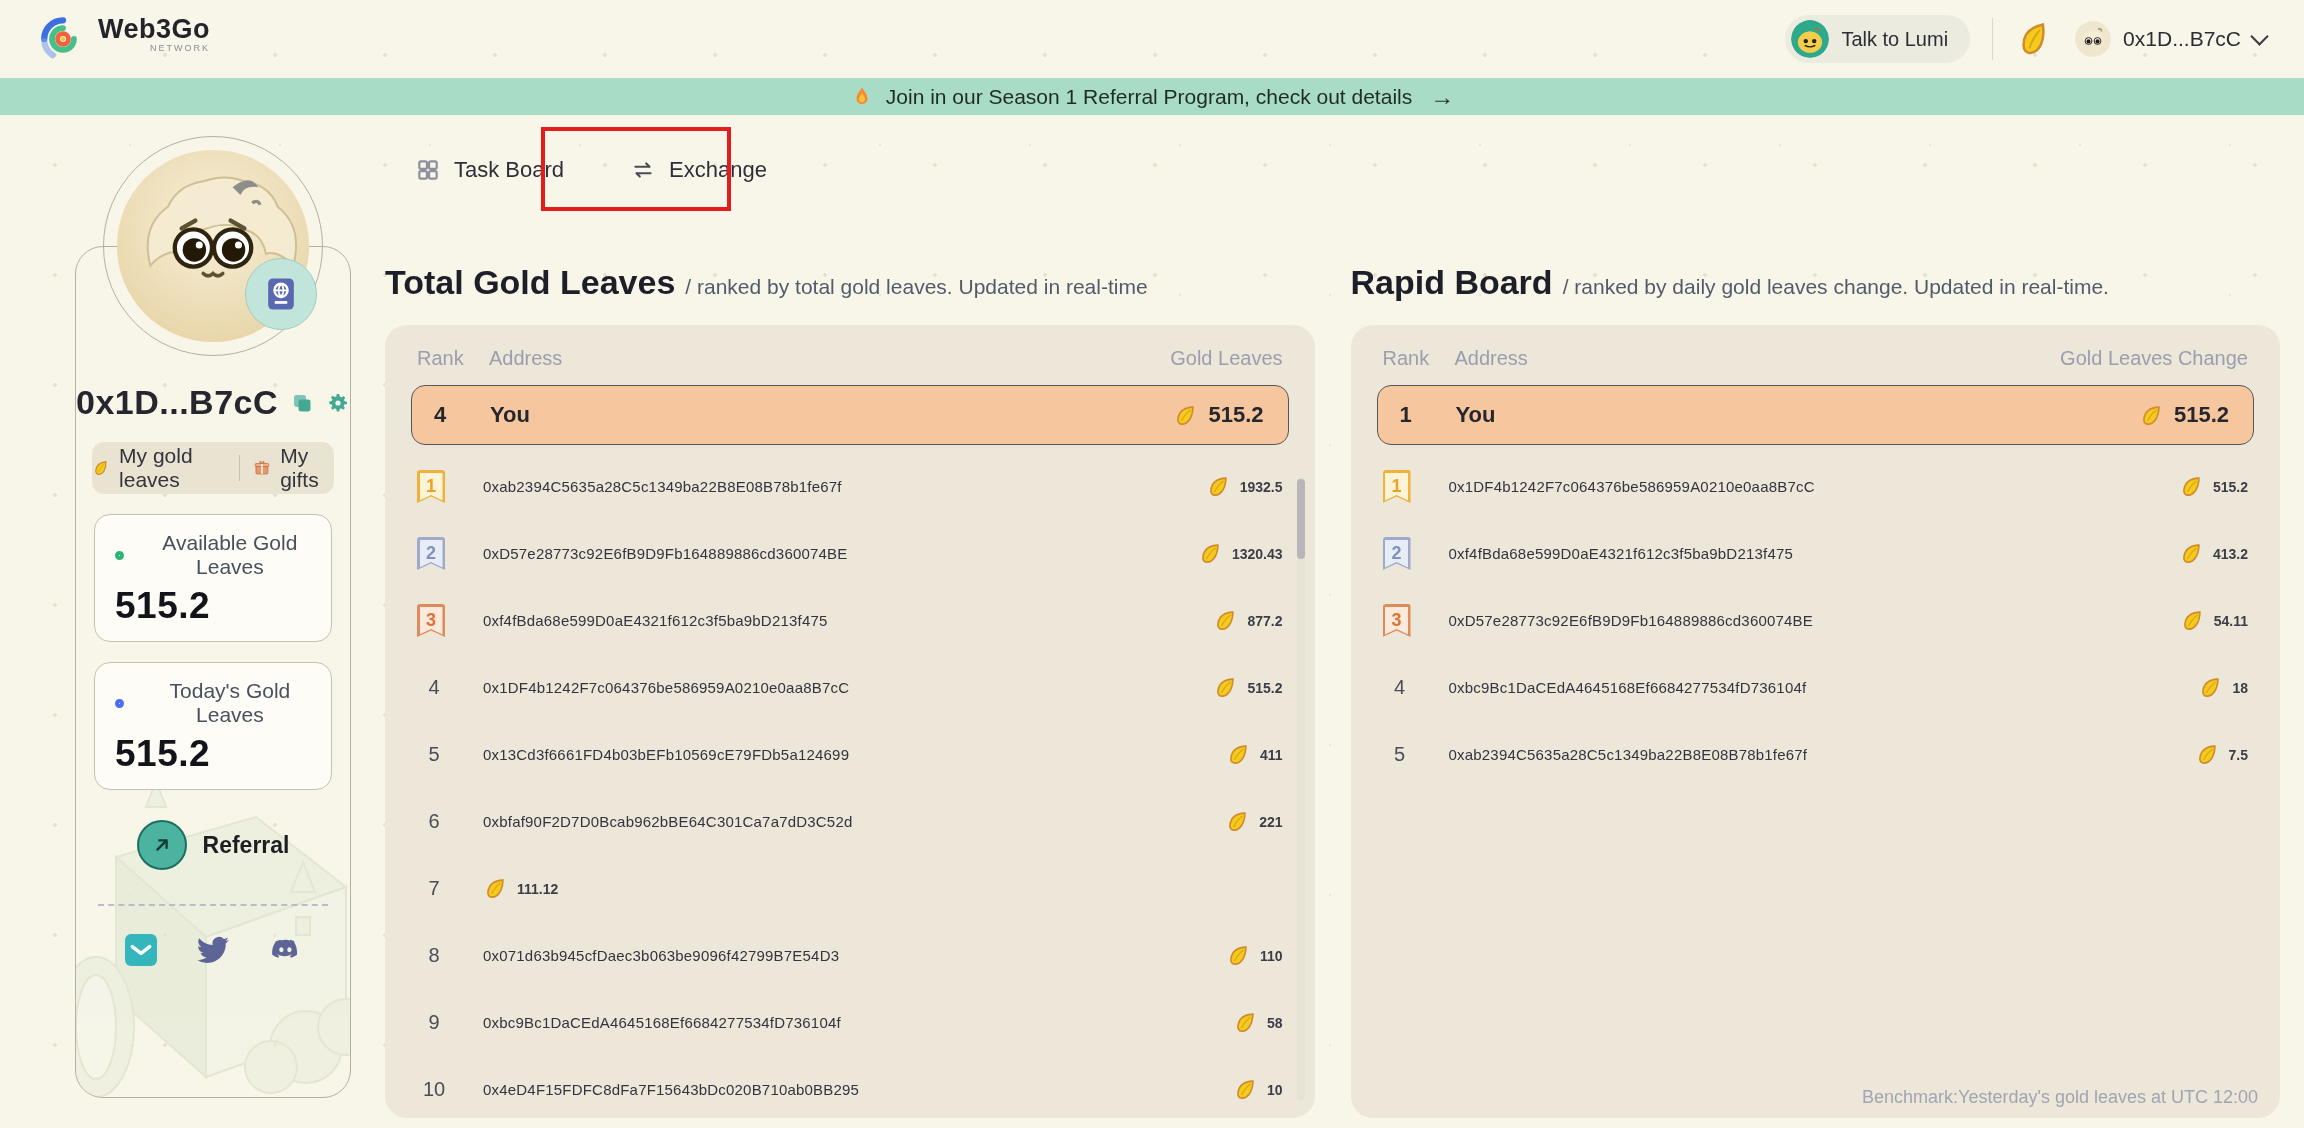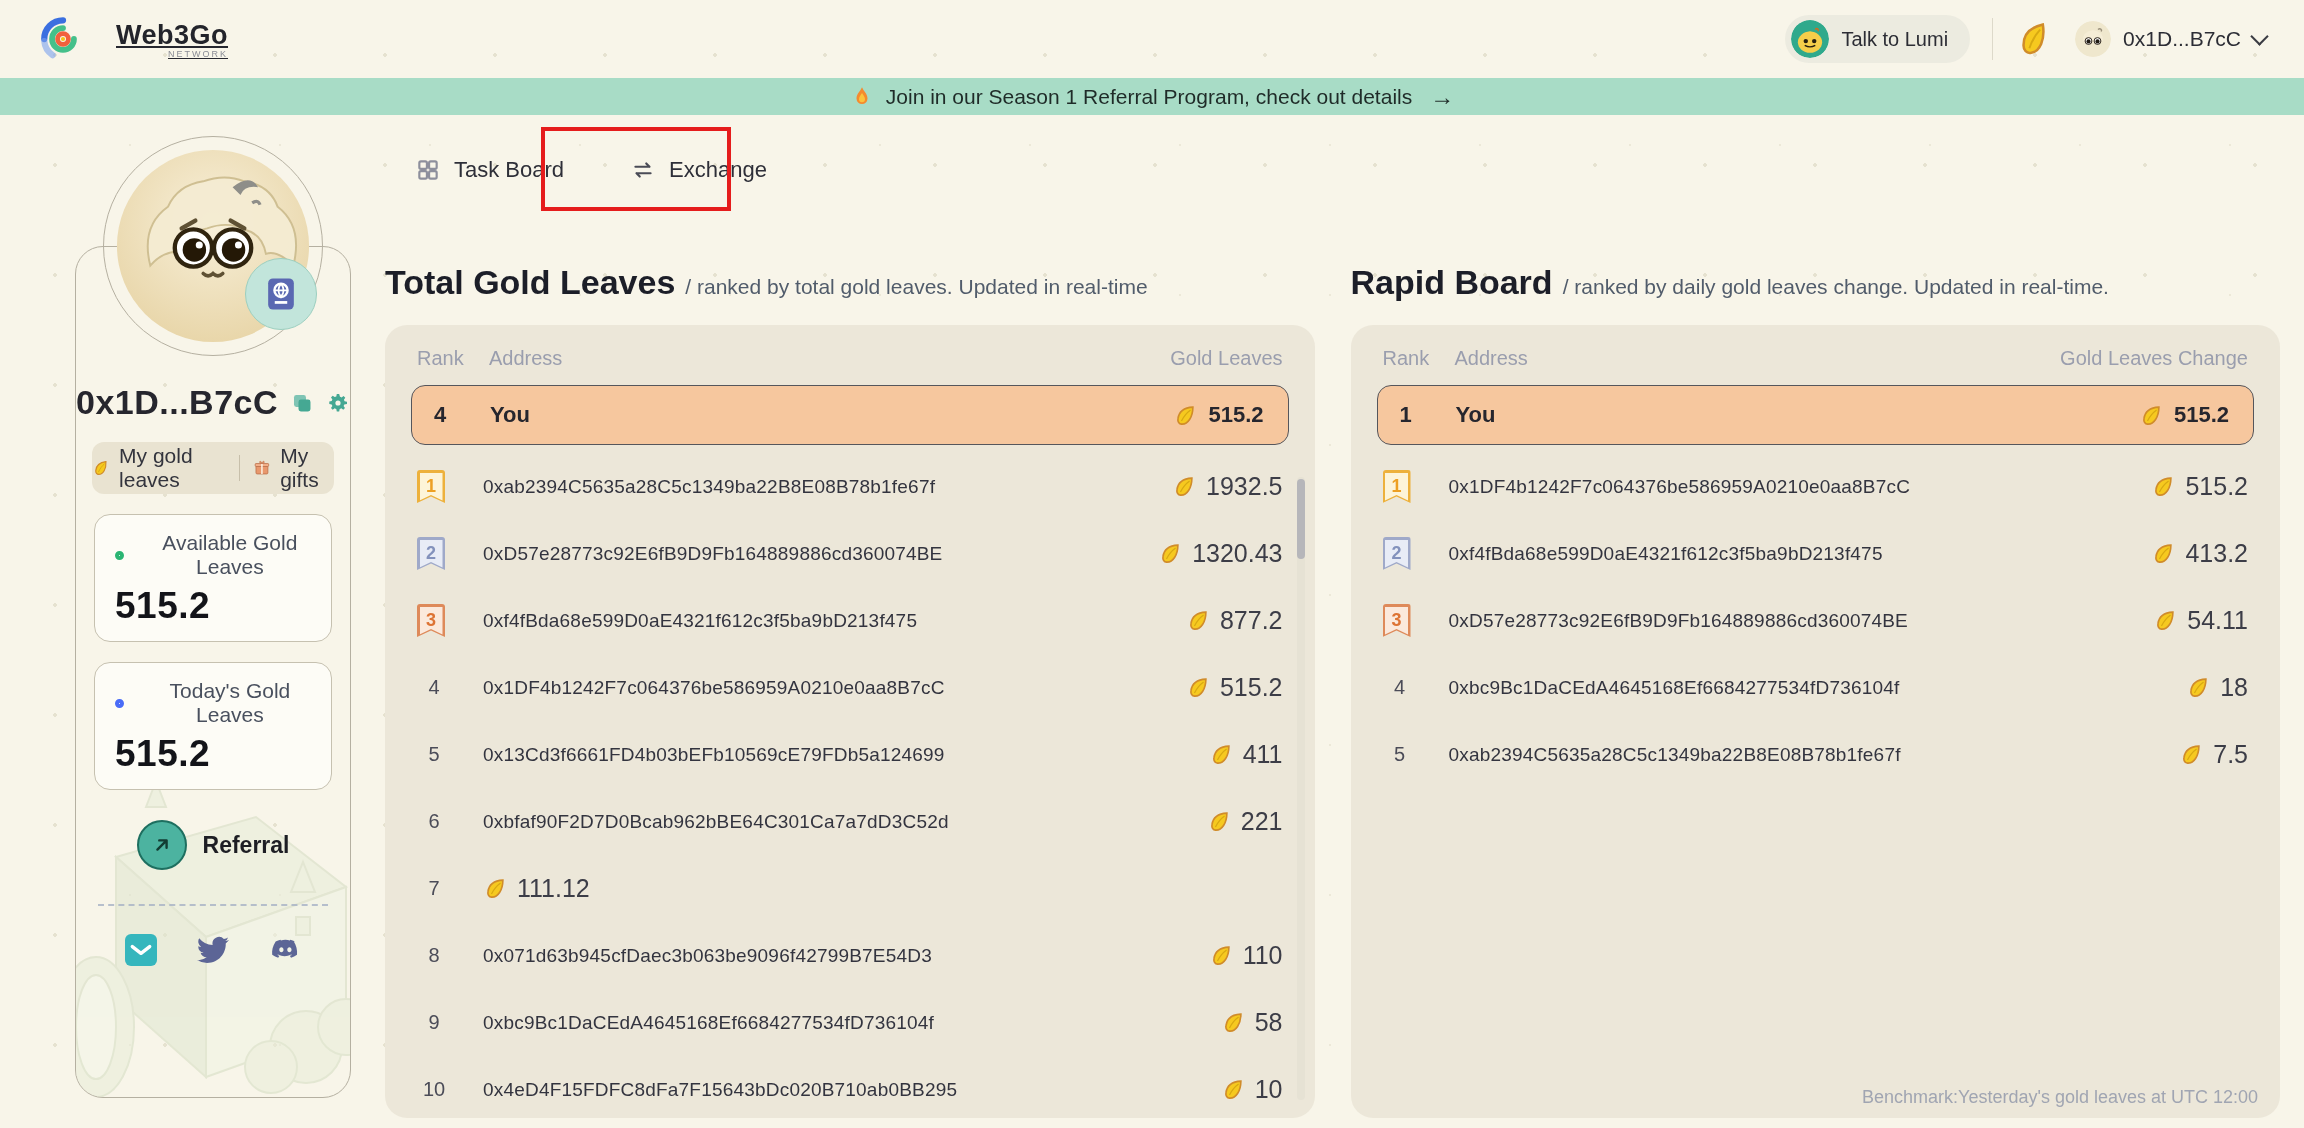--- a/index.html
+++ b/index.html
@@ -12,21 +12,21 @@
     background-color:#f8f5e9;
     background-image:
       radial-gradient(#e6e2d0 1.6px, transparent 1.6px),
       radial-gradient(#ece8d8 1.3px, transparent 1.3px);
     background-size: 110px 110px, 150px 150px;
     background-position: 0 0, 55px 70px;
   }
   
   .header { position:absolute; top:0; left:0; right:0; height:78px;
     display:flex; align-items:center; justify-content:space-between; padding:0 38px; }
-  .logo-group { display:flex; align-items:center; gap:28px;text-decoration:underline; }
+  .logo-group { display:flex; align-items:flex-start; gap:10px; }
   .logo-mark { width:50px; height:50px; }
   .logo-text { display:flex; flex-direction:column; align-items:flex-end; }
   .logo-title { font-size:27px; font-weight:800; letter-spacing:.5px; color:#23242b; }
   .logo-sub { font-size:9px; letter-spacing:2px; color:#8b8d96; margin-top:-2px; }
   .header-right { display:flex; align-items:center; gap:22px; }
   .lumi-pill { display:flex; align-items:center; gap:12px; background:#ecebe0;
     border-radius:25px; height:48px; padding:5px 22px 5px 6px; cursor:pointer; }
   .lumi-avatar { width:38px; height:38px; border-radius:50%; overflow:hidden; }
   .lumi-label { font-size:20px; color:#2c2d35; }
   .vdivider { width:1px; height:42px; background:#ddd9ca; }
@@ -116,22 +116,22 @@
   .num { position:relative; z-index:2; font-size:20px; color:#4b4c58; }
   .medal { width:28px; }
   .medal::before { content:""; position:absolute; inset:0; z-index:0; background:var(--bc);
     clip-path:polygon(0 0,100% 0,100% 100%,50% 80%,0 100%); border-radius:3px 3px 0 0; }
   .medal::after { content:""; position:absolute; inset:2.5px; z-index:1; background:var(--fc);
     clip-path:polygon(0 0,100% 0,100% 100%,50% 80%,0 100%); }
   .medal .num { font-weight:700; font-size:18px; color:var(--tc); }
   .m1 { --bc:#edb13c; --fc:#fdf4d8; --tc:#eda023; }
   .m2 { --bc:#9fa9c9; --fc:#e8ecf6; --tc:#8392bc; }
   .m3 { --bc:#de8a5a; --fc:#fbe9dc; --tc:#dd7334; }
-  .addr { flex:1; font-size:19px; color:#33343f; letter-spacing:.2px; }
-  .val-cell { display:flex; align-items:center; gap:9px; font-size:25px; color:#3c3d47; }
+  .addr { flex:1; font-size:15px; color:#33343f; letter-spacing:.2px; }
+  .val-cell { display:flex; align-items:center; gap:9px; font-size:14px; color:#3c3d47;font-weight:bold; }
   .leaf-sm { width:25px; height:25px; transform:rotate(4deg); }
   .sb-track { position:absolute; right:10px; top:152px; bottom:18px; width:8px; border-radius:4px;
     background:#e6e2d4; }
   .sb-thumb { position:absolute; top:2px; left:0; width:8px; height:80px; border-radius:4px;
     background:#b6b6ba; cursor:pointer; }
   .footnote { position:absolute; right:22px; bottom:10px; font-size:18px; color:#a0a5b2; }
 </style>
 </head>
 <body>
 

